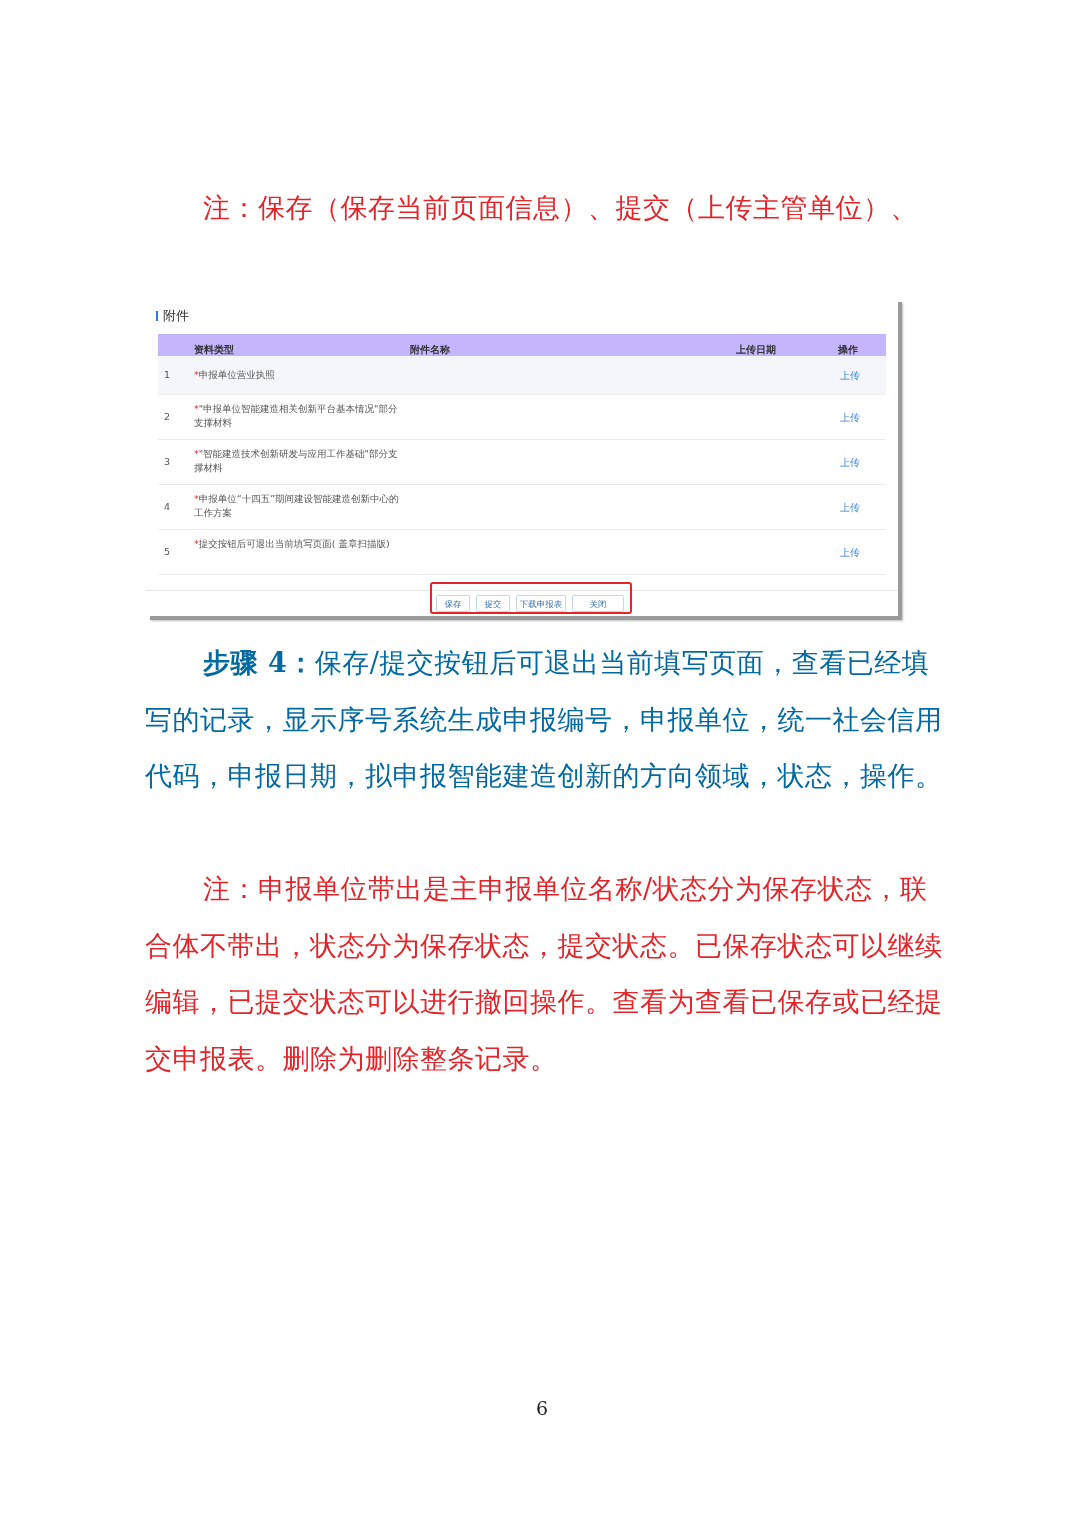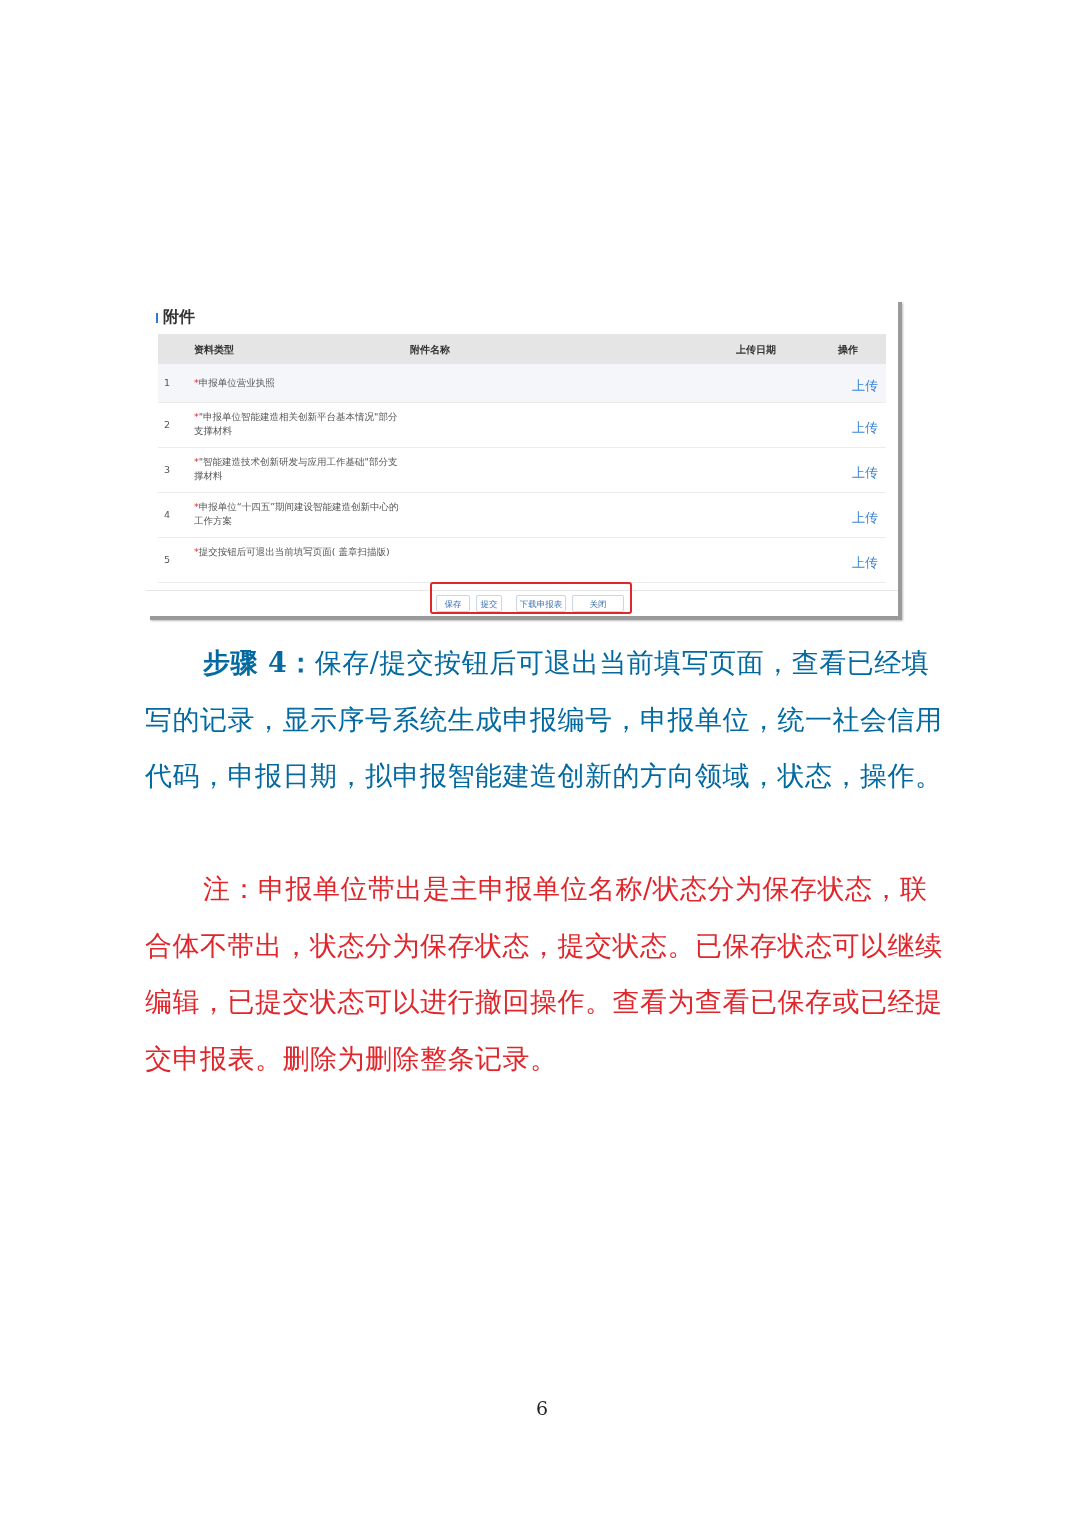--- a/index.html
+++ b/index.html
@@ -9,43 +9,44 @@
             letter-spacing: 0.5px; margin: 0; }
     .red { color: #e0262b; }
     .black { color: #0369a1; }
     .indent { text-indent: 58px; }
     .bold { font-weight: bold; }
 
     
     .shot { position: absolute; left: 146px; top: 298px; width: 752px; height: 318px;
             background: #fff; box-shadow: 4px 4px 0 0 #9a9a9a, 5px 5px 2px 0 #bdbdbd;
             font-family: "DejaVu Sans", "Liberation Sans", sans-serif; }
-    .shot-title { position: absolute; left: 10px; top: 9px; font-size: 16px; font-weight: bold; color: #333; }
+    .shot-title { position: absolute; left: 10px; top: 9px; font-size: 13px; font-weight: normal; color: #333; }
     .shot-title .bar { display: inline-block; width: 2px; height: 10px; background: #2d7bd6; margin-right: 5px; vertical-align: -1px; }
     .tbl { position: absolute; left: 12px; top: 36px; width: 728px; }
-    .thead { height: 30px; background: #e5e5e5; position: relative; font-size: 10px; font-weight: bold; color: #333; }
+    .thead { height: 22px; background: #c4b5fd; position: relative; font-size: 10px; font-weight: bold; color: #333; }
     .thead span { position: absolute; top: 9px; }
     .row { position: relative; border-bottom: 1px solid #ececec; font-size: 9.5px; color: #555; }
     .row.r1 { height: 38px; background: #f4f6f9; }
     .row.r2 { height: 44px; }
     .idx { position: absolute; left: 6px; }
     .name { position: absolute; left: 36px; width: 210px; line-height: 14px; }
     .name .star { color: #e0262b; }
-    .op { position: absolute; left: 682px; color: #3a83d4; font-size: 13px; margin-left: 12px; }
+    .op { position: absolute; left: 682px; color: #3a83d4; font-size: 10px; }
     .btnbar { position: absolute; left: 0; top: 292px; width: 752px; height: 1px; background: #e6e6e6; }
     .btn-box { position: absolute; left: 284px; top: 284px; width: 202px; height: 32px;
                border: 2px solid #e0262b; border-radius: 3px; box-sizing: border-box; }
     .btn { position: absolute; top: 297px; height: 17px; border: 1px solid #c9d6e6; border-radius: 2px;
            font-size: 8.5px; color: #3a6fb0; background: #fff; line-height: 17px; text-align: center; box-sizing: border-box; }
     .pagenum { position: absolute; left: 536px; top: 1397px; font-size: 19px; color: #222; }
   </style>
 </head>
 <body>
 
 <div class="para red" style="top:180px;">
+  <div class="indent">注：保存（保存当前页面信息）、提交（上传主管单位）、</div>
 </div>
 
 <div class="shot">
   <div class="shot-title"><span class="bar"></span><span>附件</span></div>
   <div class="tbl">
     <div class="thead">
       <span style="left:36px">资料类型</span>
       <span style="left:252px">附件名称</span>
       <span style="left:578px">上传日期</span>
       <span style="left:680px">操作</span>
@@ -72,21 +73,21 @@
     </div>
     <div class="row r2">
       <span class="idx" style="top:16px">5</span>
       <span class="name" style="top:7px"><span class="star">*</span><span>提交按钮后可退出当前填写页面( 盖章扫描版)</span></span>
       <span class="op" style="top:16px">上传</span>
     </div>
   </div>
   <div class="btnbar"></div>
   <div class="btn-box"></div>
   <div class="btn" style="left:290px; width:34px;">保存</div>
-  <div class="btn" style="left:330px; width:26px;">提交</div>
+  <div class="btn" style="left:330px; width:34px;">提交</div>
   <div class="btn" style="left:370px; width:50px;">下载申报表</div>
   <div class="btn" style="left:426px; width:52px;">关闭</div>
 </div>
 
 <p class="para black indent" style="top:635px;"><span class="bold">步骤 4：</span><span>保存/提交按钮后可退出当前填写页面，查看已经填写的记录，显示序号系统生成申报编号，申报单位，统一社会信用代码，申报日期，拟申报智能建造创新的方向领域，状态，操作。</span></p>
 
 <p class="para red indent" style="top:861px;">注：申报单位带出是主申报单位名称/状态分为保存状态，联合体不带出，状态分为保存状态，提交状态。已保存状态可以继续编辑，已提交状态可以进行撤回操作。查看为查看已保存或已经提交申报表。删除为删除整条记录。</p>
 
 <div class="pagenum">6</div>
 

